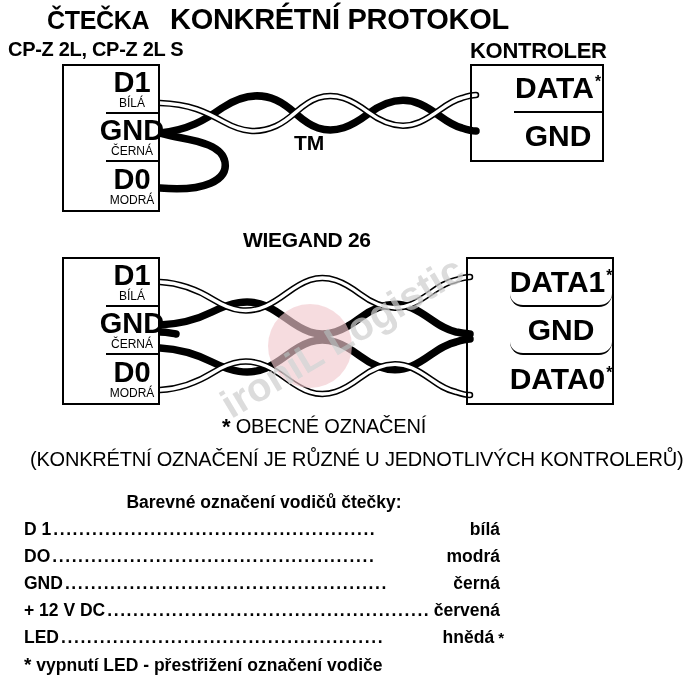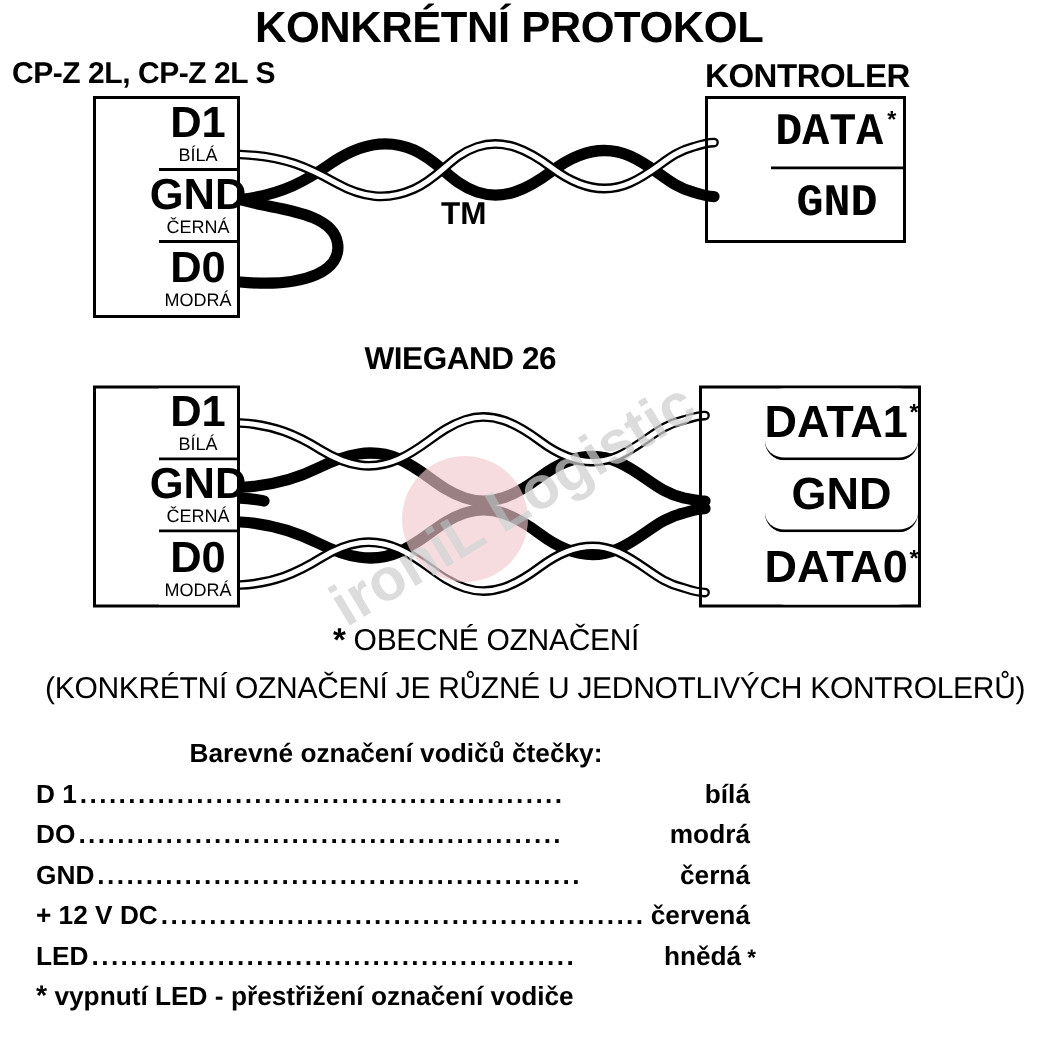--- a/index.html
+++ b/index.html
@@ -74,21 +74,21 @@
   #reader-block-tm { top: 64px;  height: 148px; }
   #reader-block-tm .trow { height: 33.33%; }
   #reader-block-wg { top: 257px; height: 148px; }
   #reader-block-wg .trow { height: 33.33%; }
 
   
   .block-right .tmain { font-size: 30px; }
   #ctrl-block-tm {
     left: 470px; top: 64px; width: 134px; height: 98px;
   }
-  #ctrl-block-tm .trow { height: 50%; font-family: Liberation Mono, monospace; }
+  #ctrl-block-tm .trow { height: 50%; }
   #ctrl-block-wg {
     left: 466px; top: 257px; width: 148px; height: 148px;
   }
   #ctrl-block-wg .trow { height: 33.33%; border-radius: 13px; }
 
   
   .wires {
     position: absolute;
     left: 0; top: 0;
     width: 700px; height: 700px;
@@ -173,20 +173,21 @@
     transform-origin: left bottom;
     white-space: nowrap;
     opacity: 0.85;
   }
 </style>
 </head>
 <body>
 
 <div id="page">
 
+  <div class="hdr" id="title-ctecka">ČTEČKA</div>
   <div class="hdr" id="title-protocol">KONKRÉTNÍ PROTOKOL</div>
   <div class="hdr" id="subtitle-model">CP-Z 2L, CP-Z 2L S</div>
   <div class="hdr" id="label-kontroler-1">KONTROLER</div>
   <div class="hdr" id="label-wiegand">WIEGAND 26</div>
 
   <svg class="wires" viewBox="0 0 700 700" xmlns="http://www.w3.org/2000/svg">
 
     <path class="w-thick" d="M160,188 C205,192 228,180 225,162
                              C222,143 190,140 172,136
                              C168,135 164,134 160,133"></path>

